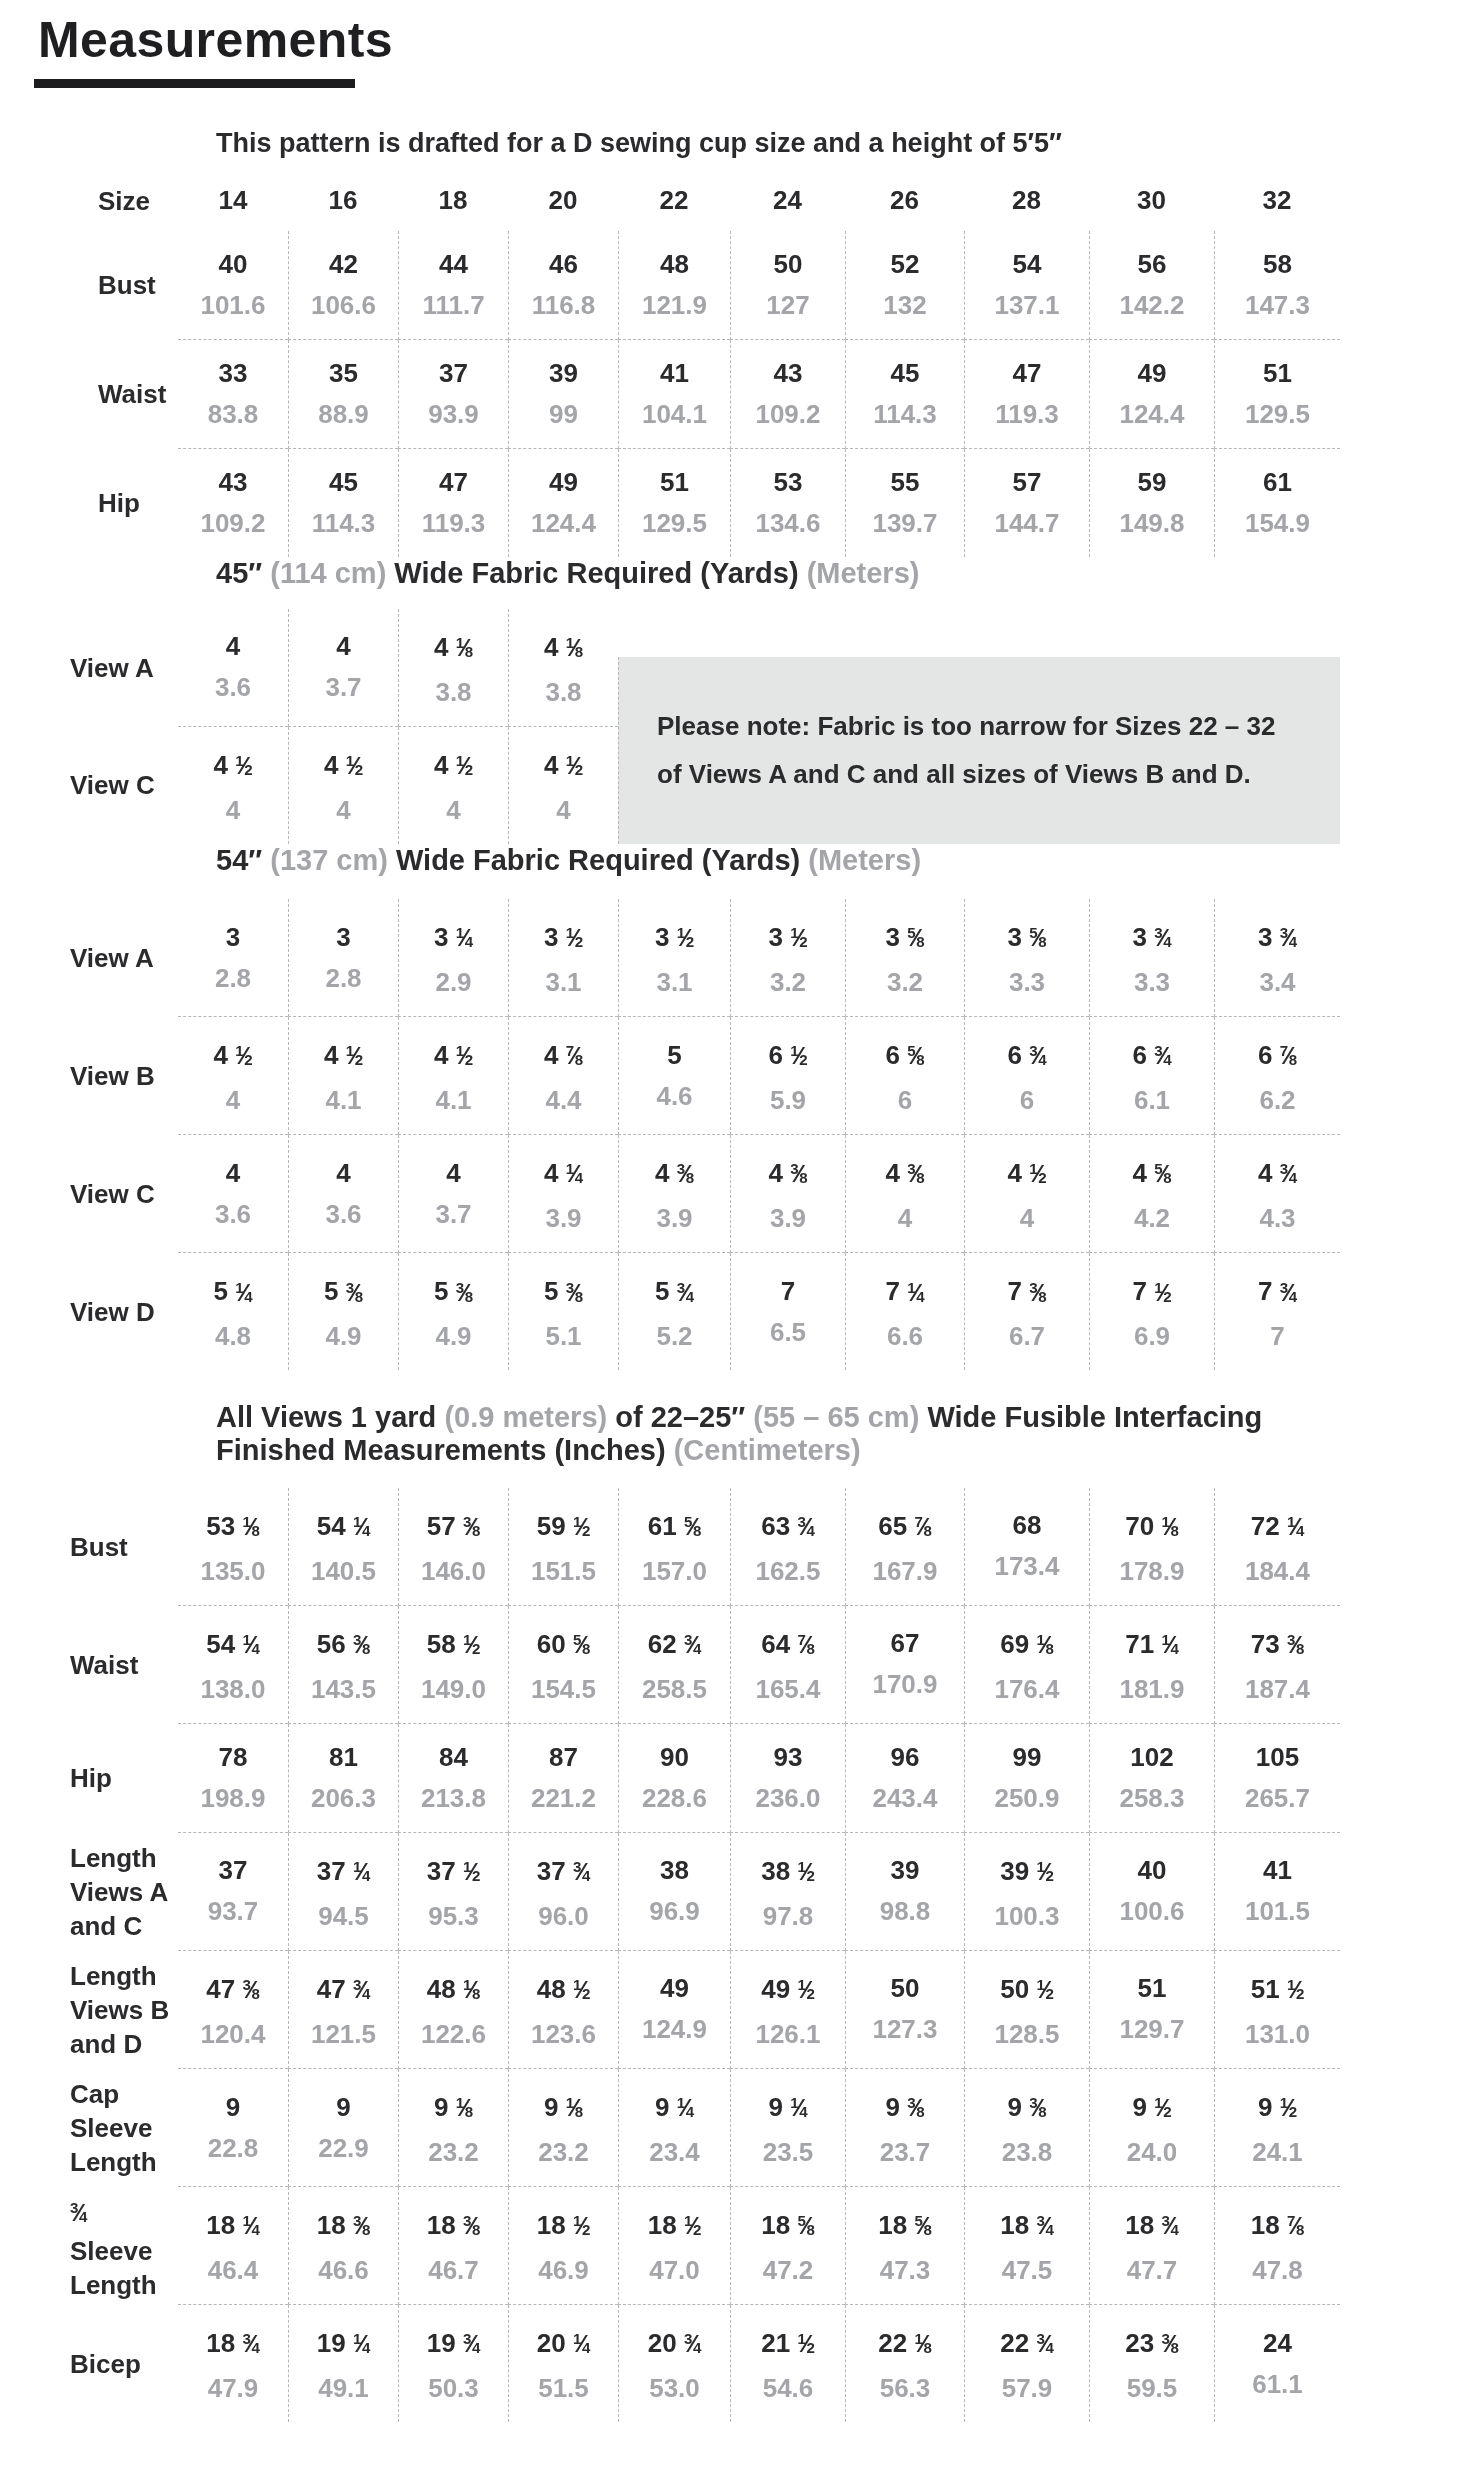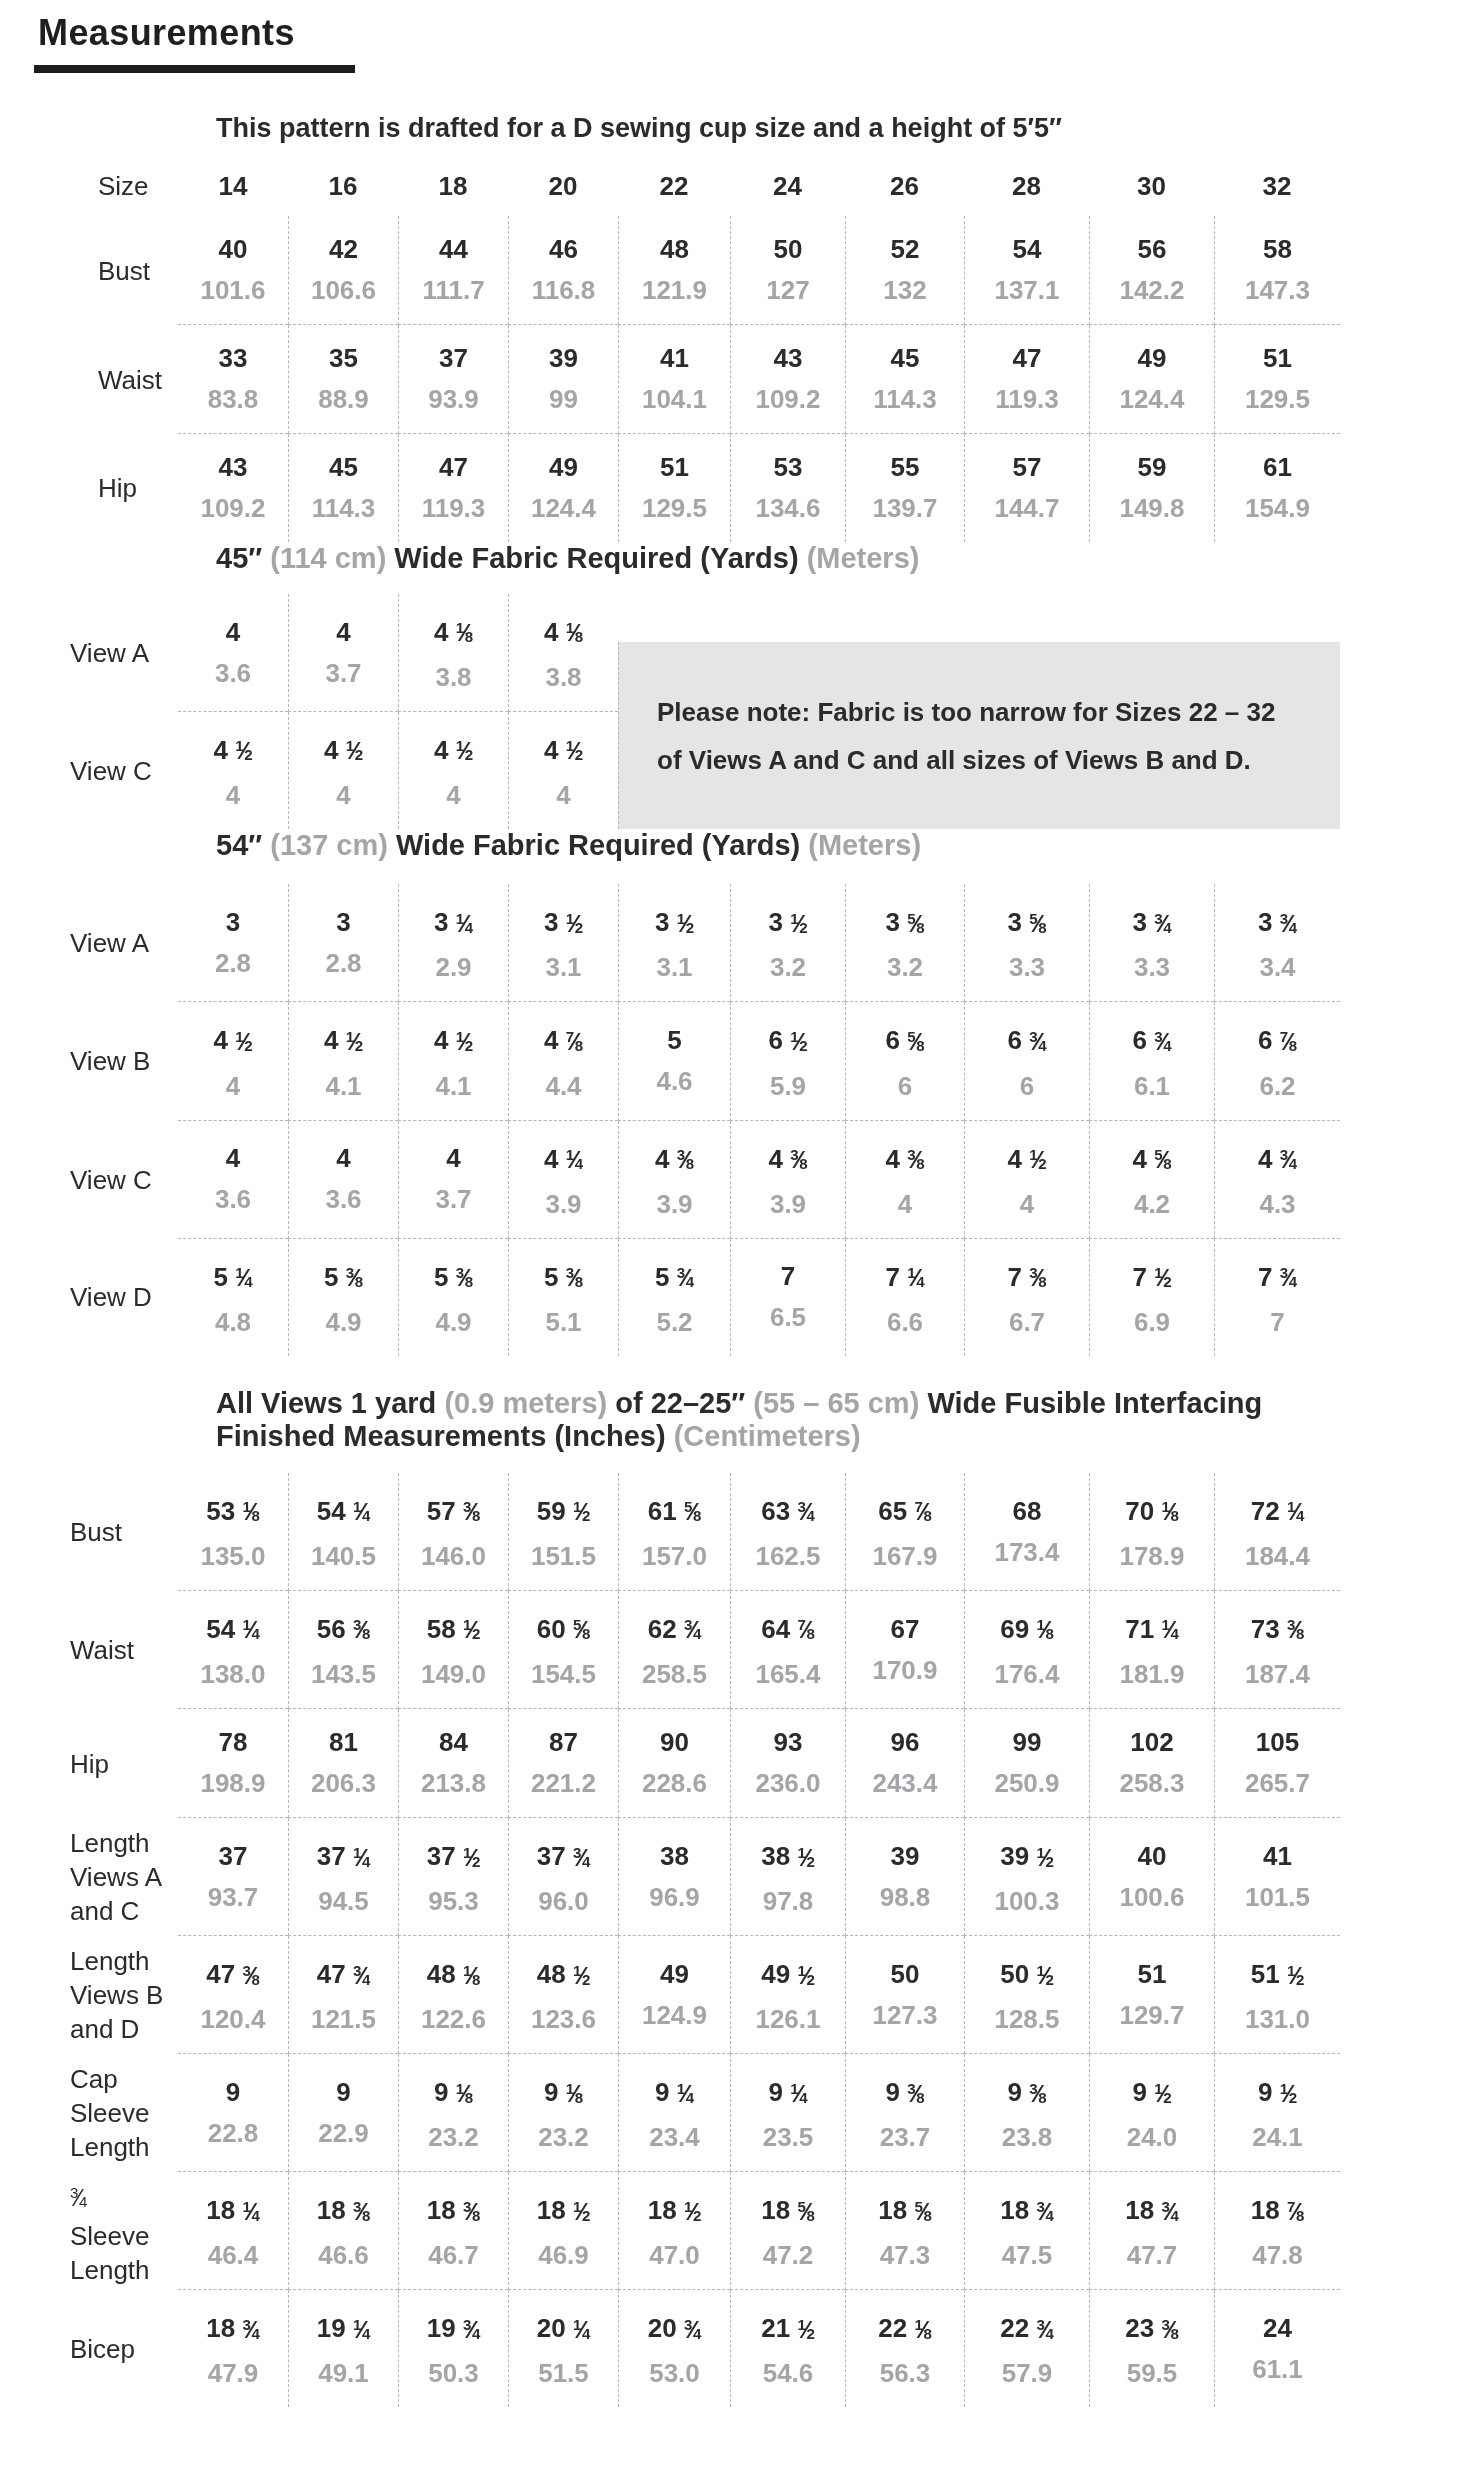--- a/index.html
+++ b/index.html
@@ -6,21 +6,21 @@
   body {
     width:1483px; height:2475px; overflow:hidden; position:relative;
     font-family:"Liberation Sans", sans-serif;
     -webkit-font-smoothing:antialiased;
     color:#2b2a2d;
   }
   .page { padding-top:13.8px; }
 
   
   h1.title {
-    margin:0 0 0 38px; font-size:36px; font-weight:bold; letter-spacing:0.4px;
+    margin:0 0 0 38px; font-size:50px; font-weight:bold; letter-spacing:0.4px;
     color:#1f1e21; line-height:1.05;
   }
   .underline { margin:13px 0 0 34px; width:321px; height:8.6px; background:#1d1c1f; }
   .intro { margin:40px 7px 0 216px; font-size:27px; font-weight:bold; color:#2b2a2d; }
   h2.sect {
     margin:0 0 0 216px; font-size:29px; font-weight:bold; line-height:33px; color:#2b2a2d;
   }
   .h-body { margin-top:22.3px; }
   .h-45   { margin-top:36px; }
   .h-54   { margin-top:34px; }
@@ -37,21 +37,21 @@
     align-items:stretch;
   }
   .size-grid { margin-top:15.5px; }
   .t-body { margin-top:3.4px; }
   .t-45 { margin-top:19px; }
   .t-54 { margin-top:22.3px; }
   .t-fin { margin-top:20.6px; }
 
   .rlabel {
     display:flex; flex-direction:column; justify-content:center;
-    font-size:26px; font-weight:normal; color:#2b2a2d; line-height:34px;
+    font-size:26px; font-weight:bold; color:#2b2a2d; line-height:34px;
     padding-left:36px; white-space:pre-line;
   }
   .indent-lg .rlabel { padding-left:64px; }
 
   .cell {
     display:flex; flex-direction:column; justify-content:center; align-items:center;
     gap:12px; padding:19px 0;
   }
   .szcell { padding:12px 0; }
   .in { font-size:26px; font-weight:bold; color:#2b2a2d; line-height:29px; white-space:nowrap; }

